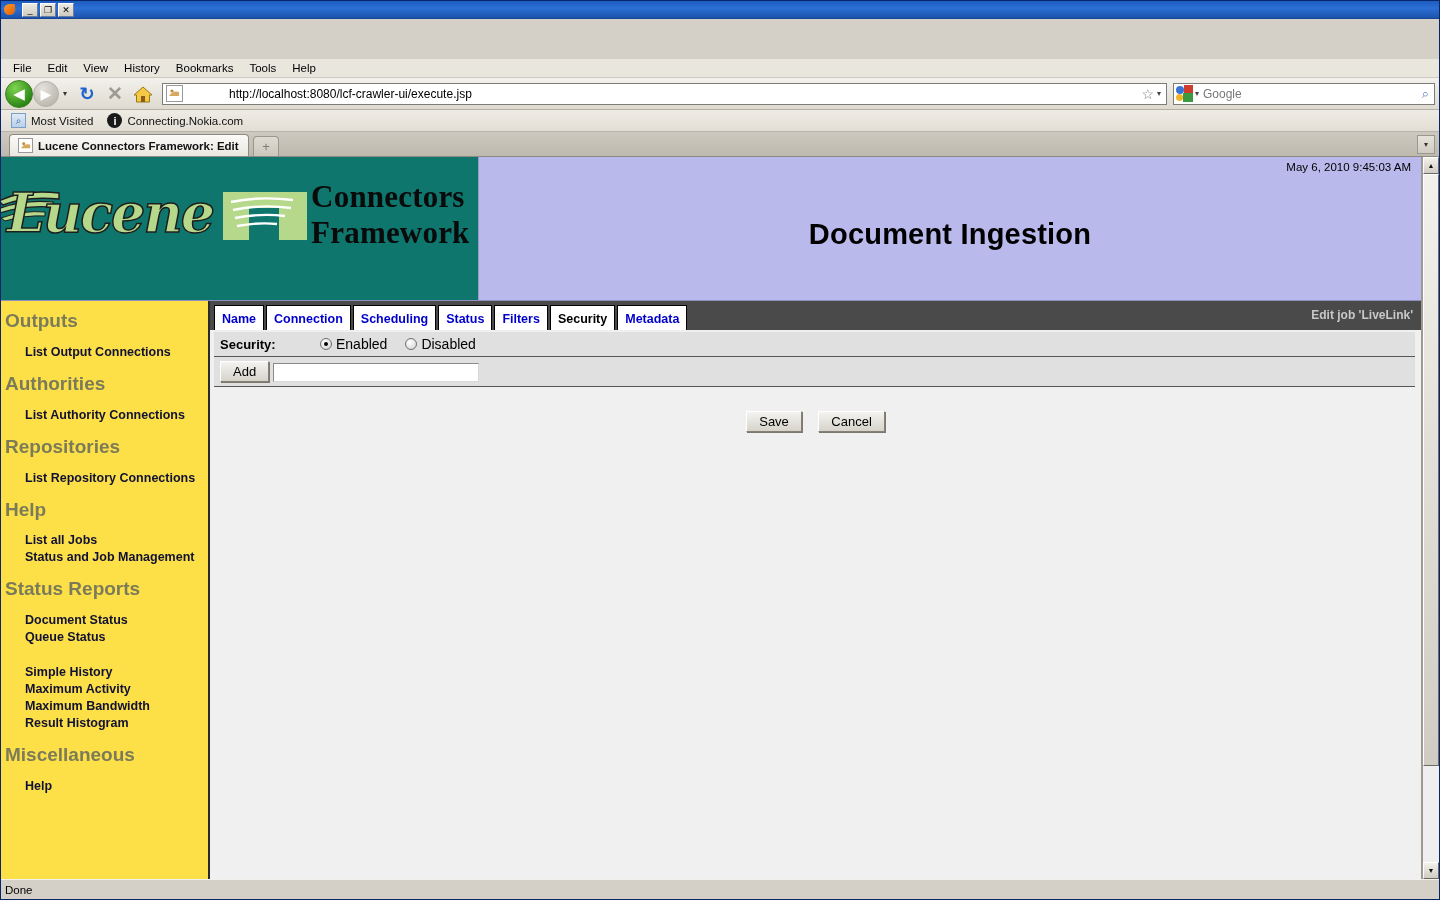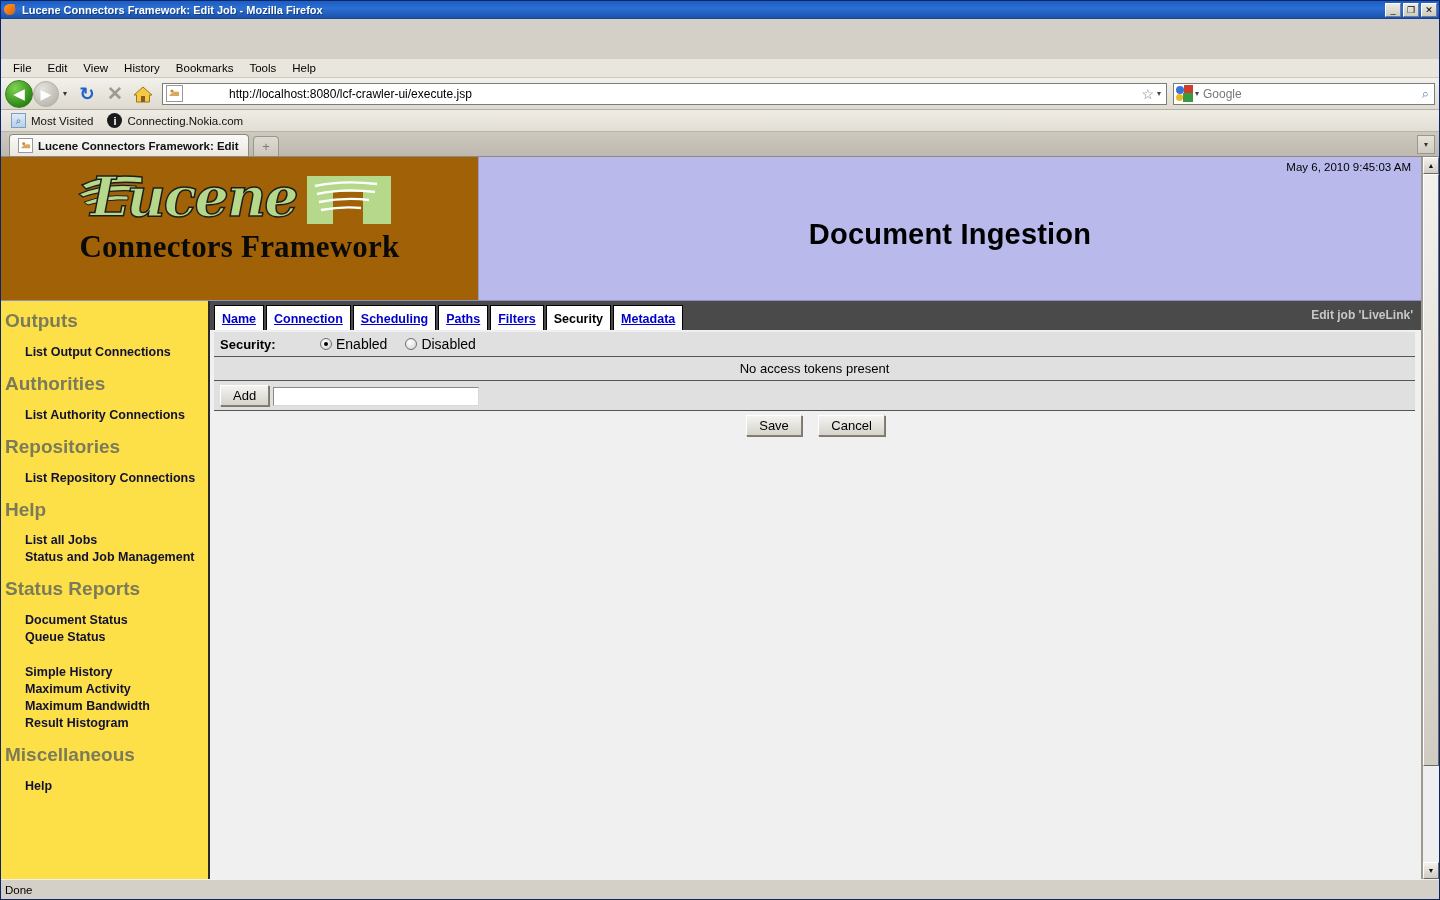--- a/index.html
+++ b/index.html
@@ -217,23 +217,23 @@
   }
 
   
   .lcf-header {
     display: flex; flex: 0 0 144px; height: 144px;
     background: #b9b9ec;
     border-bottom: 1px solid #8f8fc0;
   }
   .logo-box {
     width: 478px; flex: 0 0 478px;
-    background: #a16207;
+    background: #0f766e;
     border-right: 1px solid #9a9ac8;
-    display: flex; flex-direction: column;
+    display: flex; flex-direction: row;
     align-items: center; justify-content: center;
     padding-bottom: 23px;
   }
   .logo-row { display: flex; align-items: center; gap: 6px; height: 64px; }
   .logo-word {
     font-family: "DejaVu Serif", serif;
     font-style: italic; font-weight: bold;
     font-size: 54px; line-height: 1;
     color: #b6d88a;
     -webkit-text-stroke: 1.5px #1d1d1d;
@@ -304,21 +304,20 @@
   }
   .ftab {
     background: #ffffff;
     border: 1px solid #000;
     border-bottom: none;
     margin-right: 2px;
     padding: 1px 7px 0 7px;
     display: flex; align-items: center;
     font-size: 12.5px; font-weight: bold;
     color: #0000cc;
-    text-decoration: underline;
     white-space: nowrap;
   }
   .ftab.active {
     color: #000; text-decoration: none;
     background: #ffffff;
   }
   .tabbar .editjob {
     position: absolute; right: 8px; top: 7px;
     font-size: 12px; font-weight: bold; color: #c8c8c8;
   }
@@ -368,21 +367,21 @@
   .txt {
     width: 206px; height: 19px;
     background: #ffffff;
     border: 1px solid #8a8a8a;
     border-right-color: #d8d8d8; border-bottom-color: #d8d8d8;
     font-size: 12px;
     padding: 0 3px;
   }
   .btnrow {
     text-align: center;
-    padding: 4px 0 0 0;
+    padding: 24px 0 0 0;
     background: #f0f0f0;
   }
   .btnrow .btn { margin: 0 6px; }
 
   
   .vscroll {
     width: 17px; flex: 0 0 17px;
     background: #d4d0c8;
     border-left: 1px solid #9e9a92;
     display: flex; flex-direction: column;
@@ -418,21 +417,20 @@
 </head>
 <body>
 
 <div class="app">
 
   <div class="titlebar">
     <div class="ficon">
       <div class="globe"></div>
         <div class="fox"></div>
     </div>
-    <div class="ttext">Lucene Connectors Framework: Edit Job - Mozilla Firefox</div>
     <div class="winbtns">
       <div class="winbtn">_</div>
       <div class="winbtn">❐</div>
       <div class="winbtn">✕</div>
     </div>
   </div>
 
   <div class="menubar">
     <div class="menuitem">File</div>
     <div class="menuitem">Edit</div>
@@ -573,21 +571,21 @@
           <div class="nav-gap"></div>
           <div class="nav-link">Help</div>
         </div>
 
         <div class="content">
 
           <div class="tabbar">
             <div class="ftab">Name</div>
             <div class="ftab">Connection</div>
             <div class="ftab">Scheduling</div>
-            <div class="ftab">Paths</div>
+            <div class="ftab">Status</div>
             <div class="ftab">Filters</div>
             <div class="ftab active">Security</div>
             <div class="ftab">Metadata</div>
             <div class="editjob">Edit job 'LiveLink'</div>
           </div>
 
           <div class="formwrap">
             <table class="ftable">
               <tbody>
                   <tr class="row-sec">
@@ -599,23 +597,20 @@
                       <span>Enabled</span>
                     </label>
                     <label class="radio-item">
                       <span class="radio"></span>
                       <span>Disabled</span>
                     </label>
                   </div>
                 </td>
               </tr>
               <tr>
-                <td colspan="2" class="center-msg">No access tokens present</td>
-              </tr>
-              <tr>
                 <td colspan="2">
                   <button class="btn">Add</button>
                   <input class="txt" type="text" value="" placeholder="" style="">
                 </td>
               </tr>
             </tbody>
               </table>
             <div class="btnrow">
               <button class="btn">Save</button>
               <button class="btn">Cancel</button>

